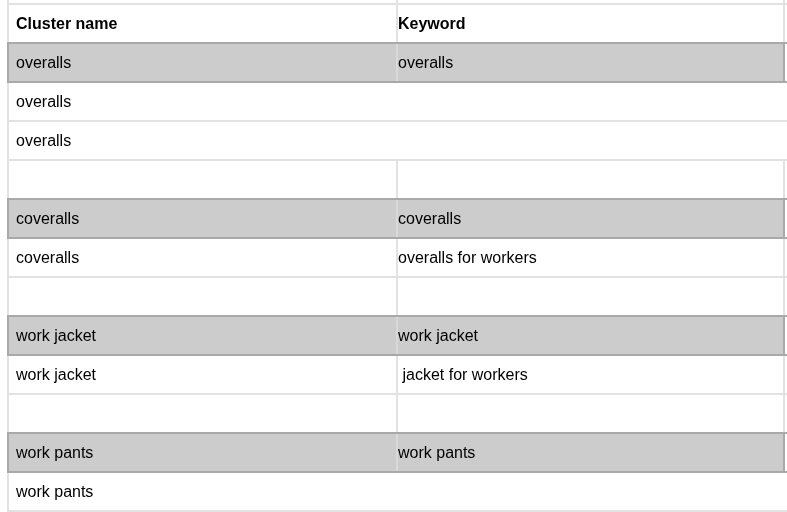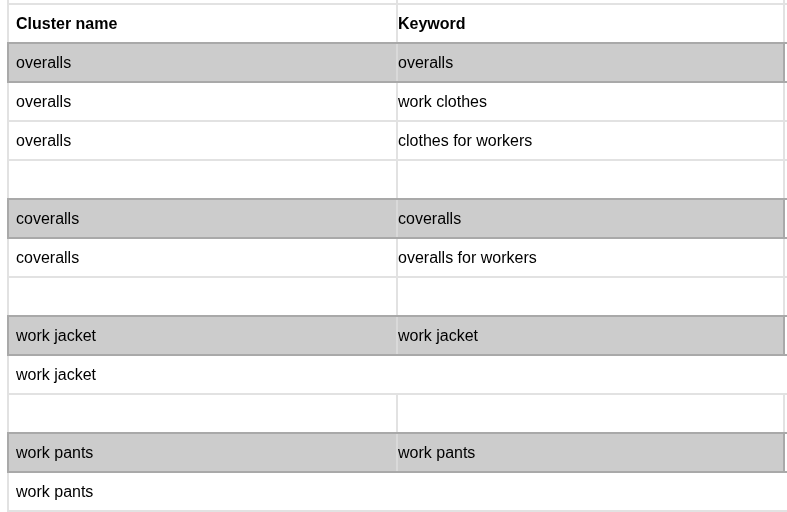--- a/index.html
+++ b/index.html
@@ -91,30 +91,24 @@
       <span class="cell-text">overalls</span>
     </div>
     <div class="c c2">
       <span class="cell-text">overalls</span>
     </div>
   </div>
       <div class="row">
     <div class="c c1">
       <span class="cell-text">overalls</span>
     </div>
-    <div class="c c2">
-      <span class="cell-text">work clothes</span>
-    </div>
   </div>
       <div class="row">
     <div class="c c1">
       <span class="cell-text">overalls</span>
-    </div>
-    <div class="c c2">
-      <span class="cell-text">clothes for workers</span>
     </div>
   </div>
       <div class="row dark-bottom">
     <div class="c c1">
       <span class="cell-text"></span>
     </div>
     <div class="c c2">
       <span class="cell-text"></span>
     </div>
   </div>
@@ -147,20 +141,23 @@
       <span class="cell-text">work jacket</span>
     </div>
     <div class="c c2">
       <span class="cell-text">work jacket</span>
     </div>
   </div>
       <div class="row">
     <div class="c c1">
       <span class="cell-text">work jacket</span>
     </div>
+    <div class="c c2">
+      <span class="cell-text"> jacket for workers</span>
+    </div>
   </div>
       <div class="row dark-bottom">
     <div class="c c1">
       <span class="cell-text"></span>
     </div>
     <div class="c c2">
       <span class="cell-text"></span>
     </div>
   </div>
       <div class="row gray dark-bottom">

